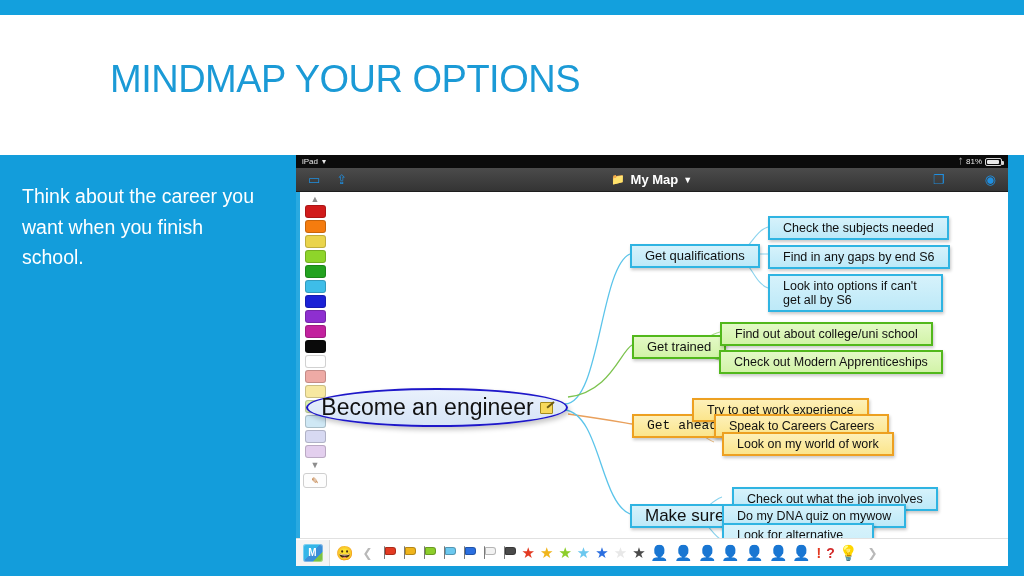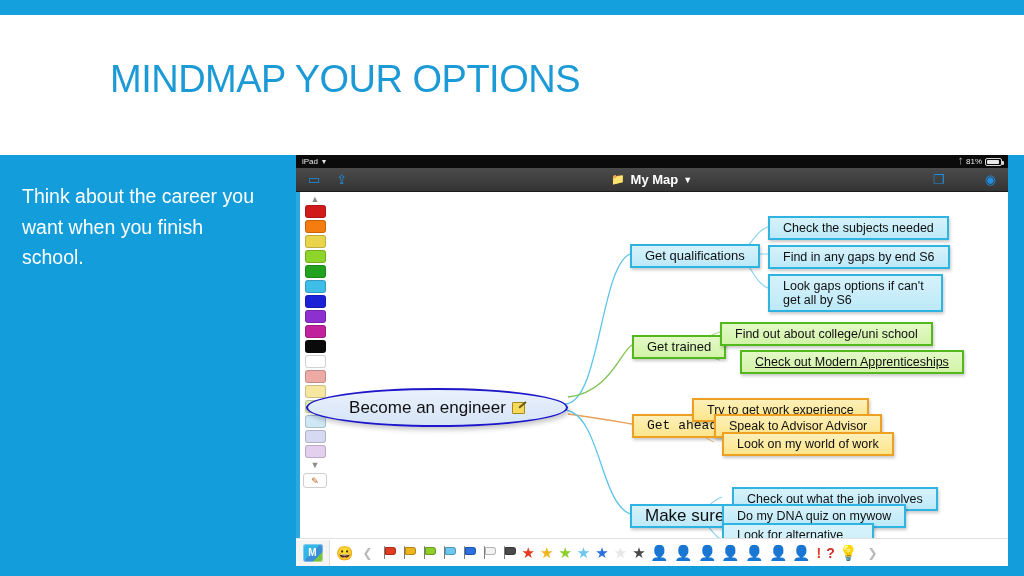--- a/index.html
+++ b/index.html
@@ -127,21 +127,21 @@
   .n-blue    { background:linear-gradient(#d6f2fb,#bde9f8); border:2px solid #2fb4e2; }
   .n-green   { background:linear-gradient(#e3f9c6,#d2f3a8); border:2px solid #52b81c; }
   .n-yellow  { background:linear-gradient(#fdf0b8,#fbe58c); border:2px solid #eda021; }
 
   .central {
     position:absolute; left:6px; top:196px;
     width:262px; height:39px; border-radius:50%;
     background:linear-gradient(#e9f1fc,#d6e4f7);
     border:2.5px solid #1e17c9;
     display:flex; align-items:center; justify-content:center; gap:6px;
-    font-size:17px; color:#111; box-shadow:2px 3px 5px rgba(0,0,0,0.22);
+    font-size:23px; color:#111; box-shadow:2px 3px 5px rgba(0,0,0,0.22);
   }
   .note-ico {
     width:13px; height:12px; background:#f7d95c; border:1px solid #a48a1c;
     border-radius:1px; position:relative;
   }
   .note-ico::after {
     content:""; position:absolute; right:-2px; top:-2px;
     width:9px; height:2px; background:#6b5a13;
     transform:rotate(-40deg); transform-origin:right center;
   }
@@ -280,27 +280,27 @@
 
       <div class="central">
         <span>Become an engineer</span>
         <span class="note-ico"></span>
       </div>
 
       <div id="nodes">
           <div class="node n-blue" style="left: 330px; top: 52px; font-size: 13px;"><span>Get qualifications</span></div>
           <div class="node n-blue" style="left: 468px; top: 24px;"><span>Check the subjects needed</span></div>
           <div class="node n-blue" style="left: 468px; top: 53px;"><span>Find in any gaps by end S6</span></div>
-          <div class="node n-blue wrap" style="left: 468px; top: 82px; width: 175px;"><span>Look gaps options if can't get all by S6</span></div>
+          <div class="node n-blue wrap" style="left: 468px; top: 82px; width: 175px;"><span>Look into options if can't get all by S6</span></div>
           <div class="node n-green" style="left: 332px; top: 143px; font-size: 13px;"><span>Get trained</span></div>
           <div class="node n-green" style="left: 420px; top: 130px;"><span>Find out about college/uni school</span></div>
-          <div class="node n-green" style="left: 440px; top: 158px; text-decoration: underline;"><span>Check out Modern Apprenticeships</span></div>
+          <div class="node n-green" style="left: 419px; top: 158px;"><span>Check out Modern Apprenticeships</span></div>
           <div class="node n-yellow" style="left: 332px; top: 222px; font-size: 13px; font-family: Liberation Mono, monospace;"><span>Get ahead</span></div>
           <div class="node n-yellow" style="left: 392px; top: 206px;"><span>Try to get work experience</span></div>
-          <div class="node n-yellow" style="left: 414px; top: 222px;"><span>Speak to Advisor Advisor</span></div>
+          <div class="node n-yellow" style="left: 414px; top: 222px;"><span>Speak to Careers Careers</span></div>
           <div class="node n-yellow" style="left: 414px; top: 240px; margin-left: 8px;"><span>Look on my world of work</span></div>
           <div class="node n-blue" style="left: 330px; top: 312px; font-size: 17px;"><span>Make sure!</span></div>
           <div class="node n-blue" style="left: 432px; top: 295px;"><span>Check out what the job involves</span></div>
           <div class="node n-blue" style="left: 422px; top: 312px;"><span>Do my DNA quiz on mywow</span></div>
           <div class="node n-blue wrap" style="left: 422px; top: 331px; width: 152px;"><span>Look for alternative careers which may be similar</span></div>
         </div>
     </div>
   </div>
 
   <div class="bottom-bar">

